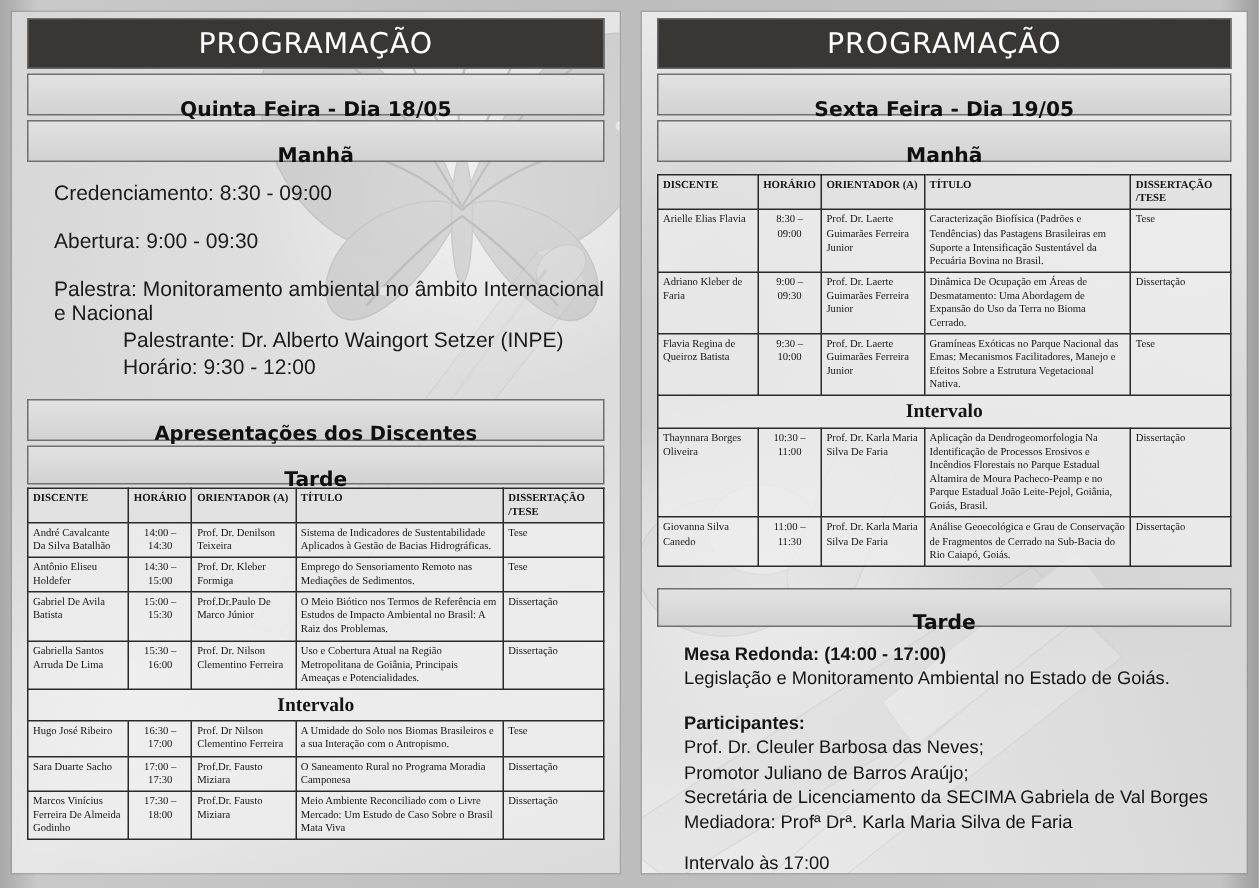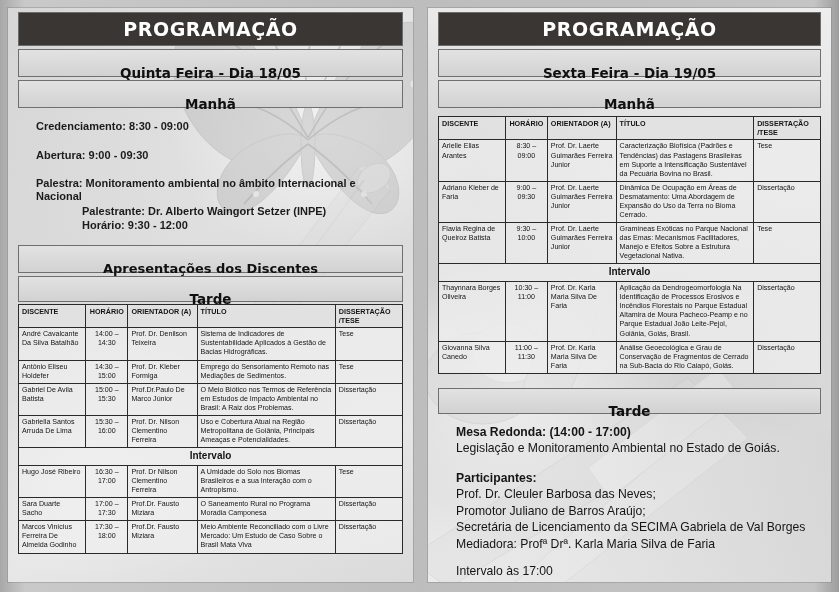--- a/index.html
+++ b/index.html
@@ -49,44 +49,44 @@
 
   .content{position:relative;z-index:3;padding:0 10px;}
 
   
   .hdr-dark{
     margin:4px 0 0 0;height:32px;background:#3a3634;
     display:flex;align-items:center;justify-content:center;
     border:1px solid #6b6b6b;
   }
   .hdr-dark span{
-    color:#fff;font-weight:bold;font-size:19px;letter-spacing:.6px;
+    color:#fff;font-weight:normal;font-size:19px;letter-spacing:.6px;
     font-family:"DejaVu Sans", sans-serif;
   }
   .hdr-band{
     margin-top:3px;height:26px;
     background:linear-gradient(180deg,#e2e2e2,#d2d2d2);
     border:1px solid #6f6f6f;
     display:flex;align-items:center;justify-content:center;
   }
   .hdr-band span{font-weight:bold;font-size:13.5px;color:#101010;
     font-family:"DejaVu Sans", sans-serif;margin-top:20px;}
   .hdr-band.sm span{font-size:13px;}
   .hdr-band.thin{height:24px;}
 
   
-  .txtblock{padding:12px 0 8px 18px;font-size:11px;color:#1b1b1b;line-height:1.15;font-weight:bold;}
+  .txtblock{padding:12px 0 8px 18px;font-size:14px;color:#1b1b1b;line-height:1.15;}
   .txtblock .ln{margin-bottom:16px;}
   .txtblock .ln.tight{margin-bottom:2px;}
   .txtblock .ind{padding-left:46px;}
 
   
   table.prog{
     border-collapse:collapse;width:100%;
-    font-family:Liberation Sans, sans-serif;
+    font-family:Liberation Serif, serif;
     background:rgba(240,240,240,.55);
     margin-top:2px;
   }
   table.prog th, table.prog td{
     border:1px solid #2a2a2a;
     padding:2px 3px;
     vertical-align:top;
     font-size:7.1px;
     line-height:1.28;
     color:#141414;
@@ -98,21 +98,21 @@
   table.prog td.c-disc{width:17.5%;}
   table.prog td.c-hora,table.prog th.c-hora{width:11%;text-align:center;}
   table.prog td.c-ori{width:18%;}
   table.prog td.c-tit{width:36%;margin-left:12px;}
   table.prog td.c-dis{width:17.5%;}
   table.prog th.c-disc{width:17.5%;}
   table.prog th.c-ori{width:18%;}
   table.prog th.c-tit{width:36%;}
   table.prog th.c-dis{width:17.5%;}
   tr.break td{
-    text-align:center;font-weight:bold;font-size:10px;padding:2px 14px;
+    text-align:center;font-weight:bold;font-size:13px;padding:2px 14px;
     background:rgba(225,225,225,.7);
   }
   table.prog tbody tr td{background:rgba(238,238,238,.45);}
 
   
   .afternoon{padding:10px 0 4px 18px;font-size:12.2px;color:#151515;line-height:1.35;}
   .afternoon .b{font-weight:bold;}
   .afternoon .gap{height:13px;}
   .afternoon .gap-sm{height:11px;}
 </style>
@@ -288,21 +288,21 @@
           <tr>
             <th class="c-disc">DISCENTE</th>
             <th class="c-hora">HORÁRIO</th>
             <th class="c-ori">ORIENTADOR (A)</th>
             <th class="c-tit">TÍTULO</th>
             <th class="c-dis">DISSERTAÇÃO /TESE</th>
           </tr>
         </thead>
         <tbody id="right-tbody">
             <tr>
-              <td class="c-disc">Arielle Elias Arantes</td>
+              <td class="c-disc">Arielle Elias Flavia</td>
               <td class="c-hora">8:30 – 09:00</td>
               <td class="c-ori">Prof. Dr. Laerte Guimarães Ferreira Junior</td>
               <td class="c-tit">Caracterização Biofísica (Padrões e Tendências) das Pastagens Brasileiras em Suporte a Intensificação Sustentável da Pecuária Bovina no Brasil.</td>
               <td class="c-dis">Tese</td>
             </tr>
             <tr>
               <td class="c-disc">Adriano Kleber de Faria</td>
               <td class="c-hora">9:00 – 09:30</td>
               <td class="c-ori">Prof. Dr. Laerte Guimarães Ferreira Junior</td>
               <td class="c-tit">Dinâmica De Ocupação em Áreas de Desmatamento: Uma Abordagem de Expansão do Uso da Terra no Bioma Cerrado.</td>

